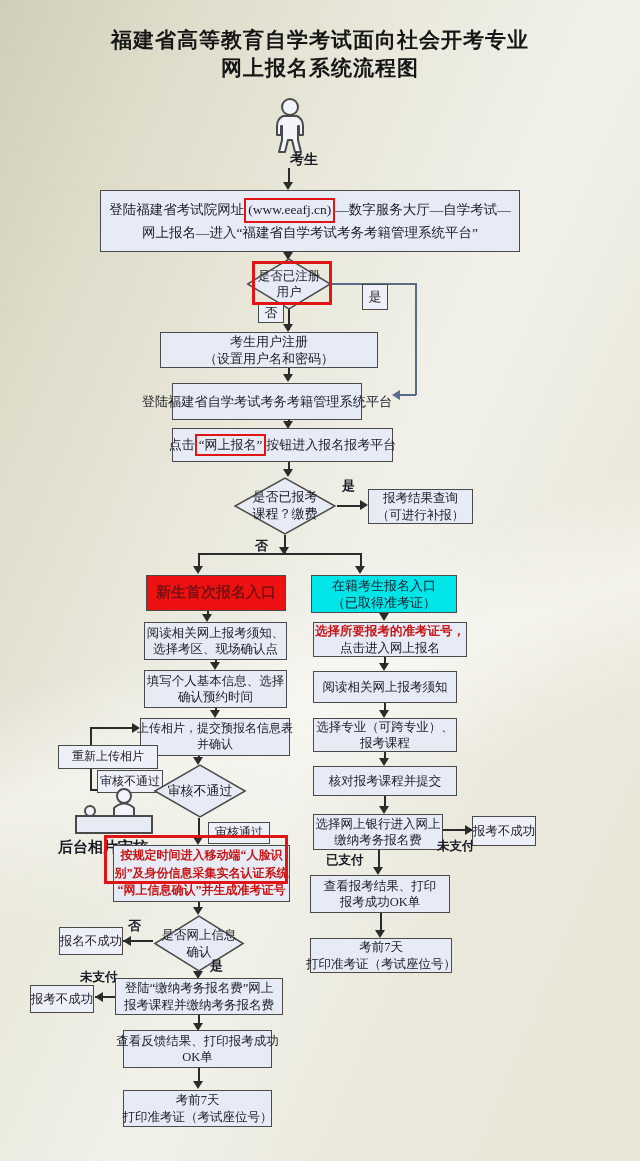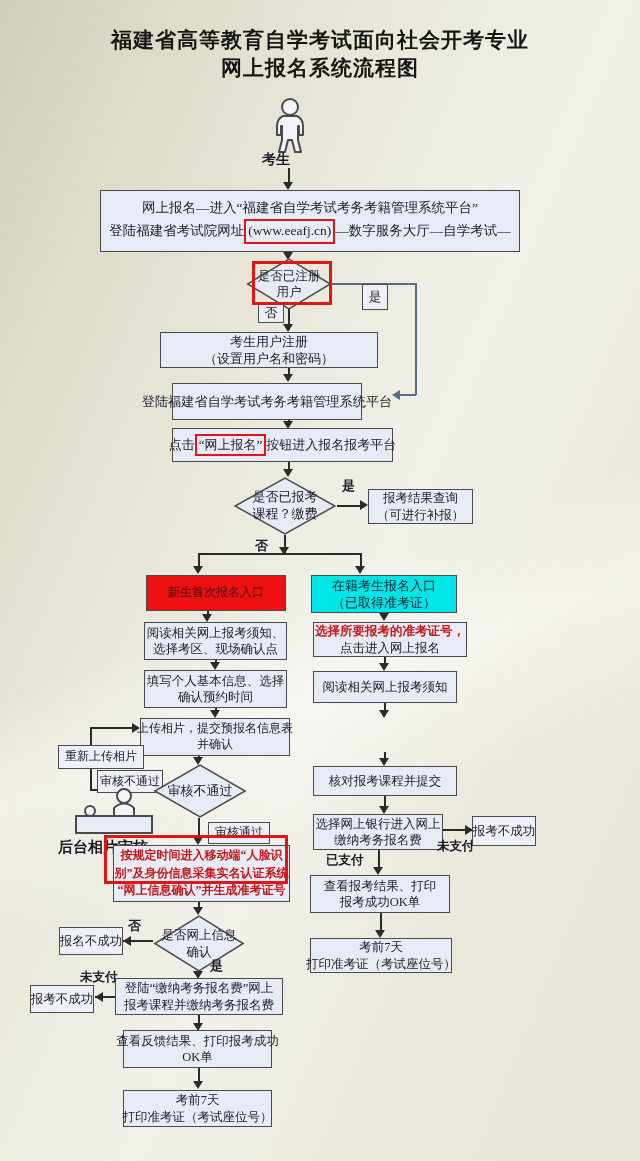--- a/index.html
+++ b/index.html
@@ -6,21 +6,21 @@
   #stage{
     position:relative;width:640px;height:1161px;overflow:hidden;
     font-family:"Liberation Serif","DejaVu Serif",serif;color:#1c1c28;
     background:
       linear-gradient(160deg, rgba(255,255,255,0) 50%, rgba(255,255,255,.45) 58%, rgba(255,255,255,0) 68%),
       linear-gradient(113deg,#d0cdba 0%,#dedbc9 15%,#eae9dc 38%,#f1f1ea 55%,#eae8da 75%,#e8e6d6 100%);
   }
   .title{position:absolute;width:100%;text-align:center;font-size:21px;font-weight:700;letter-spacing:1px;color:#161616}
   .box{position:absolute;background:#e7ebf5;border:1.5px solid #4a4a4a;display:flex;flex-direction:column;justify-content:center;align-items:center;text-align:center;font-size:13px;line-height:1.32;white-space:nowrap;box-sizing:border-box}
   .lblbox{background:#edf0f8;font-size:12px}
-  .red-entry{background:#ee1111;color:#7a1012;font-weight:700;font-size:12px}
+  .red-entry{background:#ee1111;color:#7a1012;font-weight:700;font-size:15px}
   .cyan-entry{background:#00e6e8}
   .redtext{color:#c81414;font-weight:700}
   .plain{position:absolute;font-size:13px;font-weight:600;white-space:nowrap;color:#1c1c28}
   .rf{border:2px solid #e01515;padding:0 2px;display:inline-block}
   .hlframe{position:absolute;border:3px solid #e01515;z-index:3;pointer-events:none;box-sizing:border-box}
   .vl{position:absolute;width:2px;background:#2b2b2b}
   .hl{position:absolute;height:2px;background:#2b2b2b}
   .blue{background:#5a6b88}
   .ad{position:absolute;width:0;height:0;border-left:5px solid transparent;border-right:5px solid transparent;border-top:8px solid #2b2b2b}
   .ar{position:absolute;width:0;height:0;border-top:5px solid transparent;border-bottom:5px solid transparent;border-left:8px solid #2b2b2b}
@@ -111,25 +111,25 @@
     <i class="ad" style="left:373px;top:867px"></i>
   <i class="vl" style="left:380px;top:913px;height:18px"></i>
     <i class="ad" style="left:375px;top:930px"></i>
 
   <div class="icon" style="position:absolute;left:268px;top:98px;width:44px;height:58px">
     <svg viewBox="0 0 44 58" width="44" height="58">
       <circle class="pf" cx="22" cy="9" r="8"></circle>
       <path class="pf" d="M15 18 C11 20 9 24 9 28 L9 37 L13 37 L13 28 L14 28 L14 42 L11 54 L17 54 L20 42 L24 42 L27 54 L33 54 L30 42 L30 28 L31 28 L31 37 L35 37 L35 28 C35 24 33 20 29 18 Z"></path>
     </svg>
   </div>
-  <div class="plain" style="left:262px;top:151px;width:56px;text-align:left;font-size:14px">考生</div>
+  <div class="plain" style="left:262px;top:151px;width:56px;text-align:right;font-size:14px">考生</div>
 
   <div class="box" style="left:100px;top:190px;width:420px;height:62px;font-size:13.5px;line-height:1.55">
+    <div><span>登陆福建省考试院网址</span><span class="rf">(www.eeafj.cn)</span><span>—数字服务大厅—自学考试—</span></div>
     <div>网上报名—进入“福建省自学考试考务考籍管理系统平台”</div>
-    <div><span>登陆福建省考试院网址</span><span class="rf">(www.eeafj.cn)</span><span>—数字服务大厅—自学考试—</span></div>
   </div>
 
   <div class="dia" style="left:246px;top:258px;width:86px;height:52px">
     <svg viewBox="0 0 100 100" preserveAspectRatio="none">
         <polygon points="50,2 98,50 50,98 2,50"></polygon>
       </svg>
     <div class="dtxt">
       <div>是否已注册</div>
       <div>用户</div>
     </div>
@@ -177,21 +177,21 @@
     <div>（已取得准考证）</div>
   </div>
   <div class="box fs125" style="left:144px;top:670px;width:143px;height:38px">
     <div>填写个人基本信息、选择</div>
     <div>确认预约时间</div>
   </div>
   <div class="box fs12" style="left:140px;top:718px;width:150px;height:38px">
     <div>上传相片，提交预报名信息表</div>
     <div>并确认</div>
   </div>
-  <div class="box lblbox" style="left:58px;top:745px;width:86px;height:24px">重新上传相片</div>
+  <div class="box lblbox" style="left:58px;top:745px;width:100px;height:24px">重新上传相片</div>
   <div class="box lblbox" style="left:97px;top:770px;width:66px;height:23px">审核不通过</div>
 
   <div class="dia" style="left:153px;top:764px;width:94px;height:54px">
     <svg viewBox="0 0 100 100" preserveAspectRatio="none">
         <polygon points="50,2 98,50 50,98 2,50"></polygon>
       </svg>
     <div class="dtxt" style="font-size:13px">审核不通过</div>
   </div>
   <div class="box lblbox" style="left:208px;top:822px;width:62px;height:22px">审核通过</div>
 
@@ -239,20 +239,24 @@
   <div class="box fs125" style="left:123px;top:1090px;width:149px;height:37px">
     <div>考前7天</div>
     <div>打印准考证（考试座位号）</div>
   </div>
 
   <div class="box fs125" style="left:313px;top:622px;width:154px;height:35px">
     <div class="redtext">选择所要报考的准考证号，</div>
     <div>点击进入网上报名</div>
   </div>
   <div class="box fs125" style="left:313px;top:671px;width:144px;height:32px">阅读相关网上报考须知</div>
+  <div class="box fs125" style="left:313px;top:718px;width:144px;height:34px">
+    <div>选择专业（可跨专业）、</div>
+    <div>报考课程</div>
+  </div>
   <div class="box fs125" style="left:313px;top:766px;width:144px;height:30px">核对报考课程并提交</div>
   <div class="box fs125" style="left:313px;top:814px;width:130px;height:36px">
     <div>选择网上银行进入网上</div>
     <div>缴纳考务报名费</div>
   </div>
   <div class="plain" style="left:437px;top:838px;font-size:12.5px">未支付</div>
   <div class="box lblbox" style="left:472px;top:816px;width:64px;height:30px;font-size:12.5px">报考不成功</div>
   <div class="plain" style="left:326px;top:852px;font-size:12.5px">已支付</div>
   <div class="box fs125" style="left:310px;top:875px;width:140px;height:38px">
     <div>查看报考结果、打印</div>

